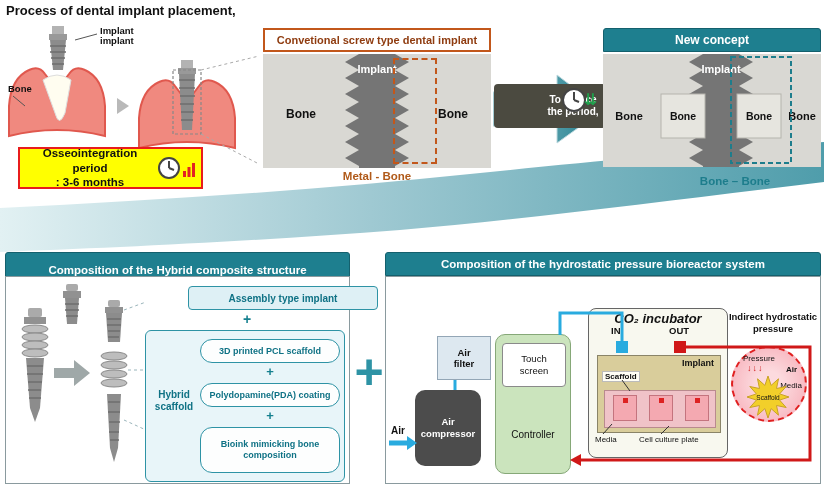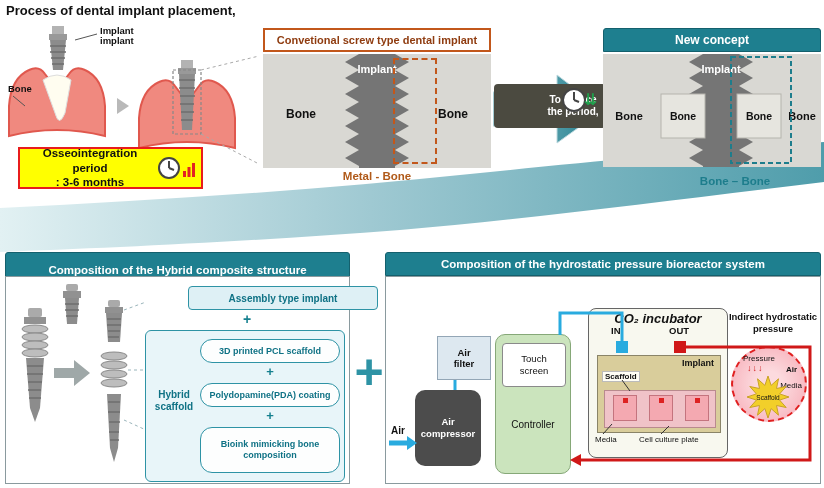--- a/index.html
+++ b/index.html
@@ -37,21 +37,21 @@
   .filter-box{left:437px;top:336px;width:54px;height:44px;background:#dde8f0;border:1px solid #93a6b6;box-sizing:border-box;
               font-size:9.5px;font-weight:bold;display:flex;align-items:center;justify-content:center;text-align:center;line-height:1.2;}
   .filter-box>span{width:34px;display:inline-block;}
   .compressor-box{left:415px;top:390px;width:66px;height:76px;background:#4c4c4c;border-radius:10px;color:#fff;
                   font-size:9.5px;font-weight:bold;display:flex;align-items:center;justify-content:center;text-align:center;line-height:1.25;}
   .compressor-box>span{width:58px;display:inline-block;}
   .controller-box{left:495px;top:334px;width:76px;height:140px;background:#cbe4bd;border:1px solid #86a878;border-radius:10px;box-sizing:border-box;}
   .touch-box{position:absolute;left:6px;top:8px;width:64px;height:44px;background:#fff;border:1px solid #8a8a8a;border-radius:4px;
              font-size:9.5px;display:flex;align-items:center;justify-content:center;text-align:center;line-height:1.25;box-sizing:border-box;}
   .touch-box>span{width:40px;display:inline-block;}
-  .ctrl-lbl{position:absolute;left:0;top:84px;width:100%;text-align:center;font-size:10px;}
+  .ctrl-lbl{position:absolute;left:0;top:94px;width:100%;text-align:center;font-size:10px;}
   .incubator{left:588px;top:308px;width:140px;height:150px;background:#f8f8ef;border:1.5px solid #666;border-radius:8px;box-sizing:border-box;}
   .inc-title{position:absolute;left:0;top:2px;width:100%;text-align:center;font-size:13px;font-style:italic;font-weight:600;}
   .inc-in{position:absolute;left:22px;top:16px;font-size:9.5px;font-weight:bold;}
   .inc-out{position:absolute;left:80px;top:16px;font-size:9.5px;font-weight:bold;}
   .chamber{position:absolute;left:8px;top:46px;width:124px;height:78px;background:#d9cd9b;border:1px solid #8a8468;box-sizing:border-box;}
   .chamber-lbl{position:absolute;right:6px;top:2px;font-size:9px;font-weight:bold;}
   .scaffold-lbl{position:absolute;left:4px;top:15px;font-size:8px;font-weight:bold;background:#fffef5;padding:0 2px;border:0.5px solid #bbb;}
   .plate{position:absolute;left:6px;top:34px;width:112px;height:38px;background:#f0c3c8;border:1px solid #b98a8e;box-sizing:border-box;}
   .well{position:absolute;top:4px;width:24px;height:26px;background:#f4a9b1;border:1px solid #c4747e;box-sizing:border-box;}
   .dot{position:absolute;left:9px;top:2px;width:5px;height:5px;background:#d22;}

